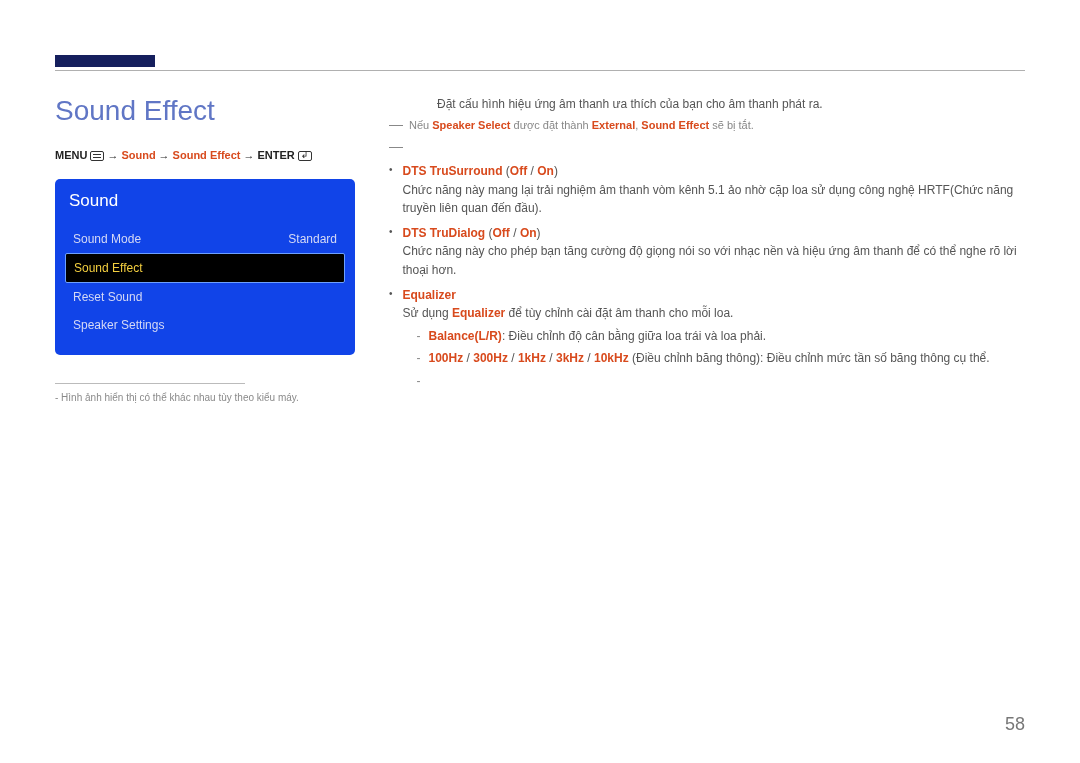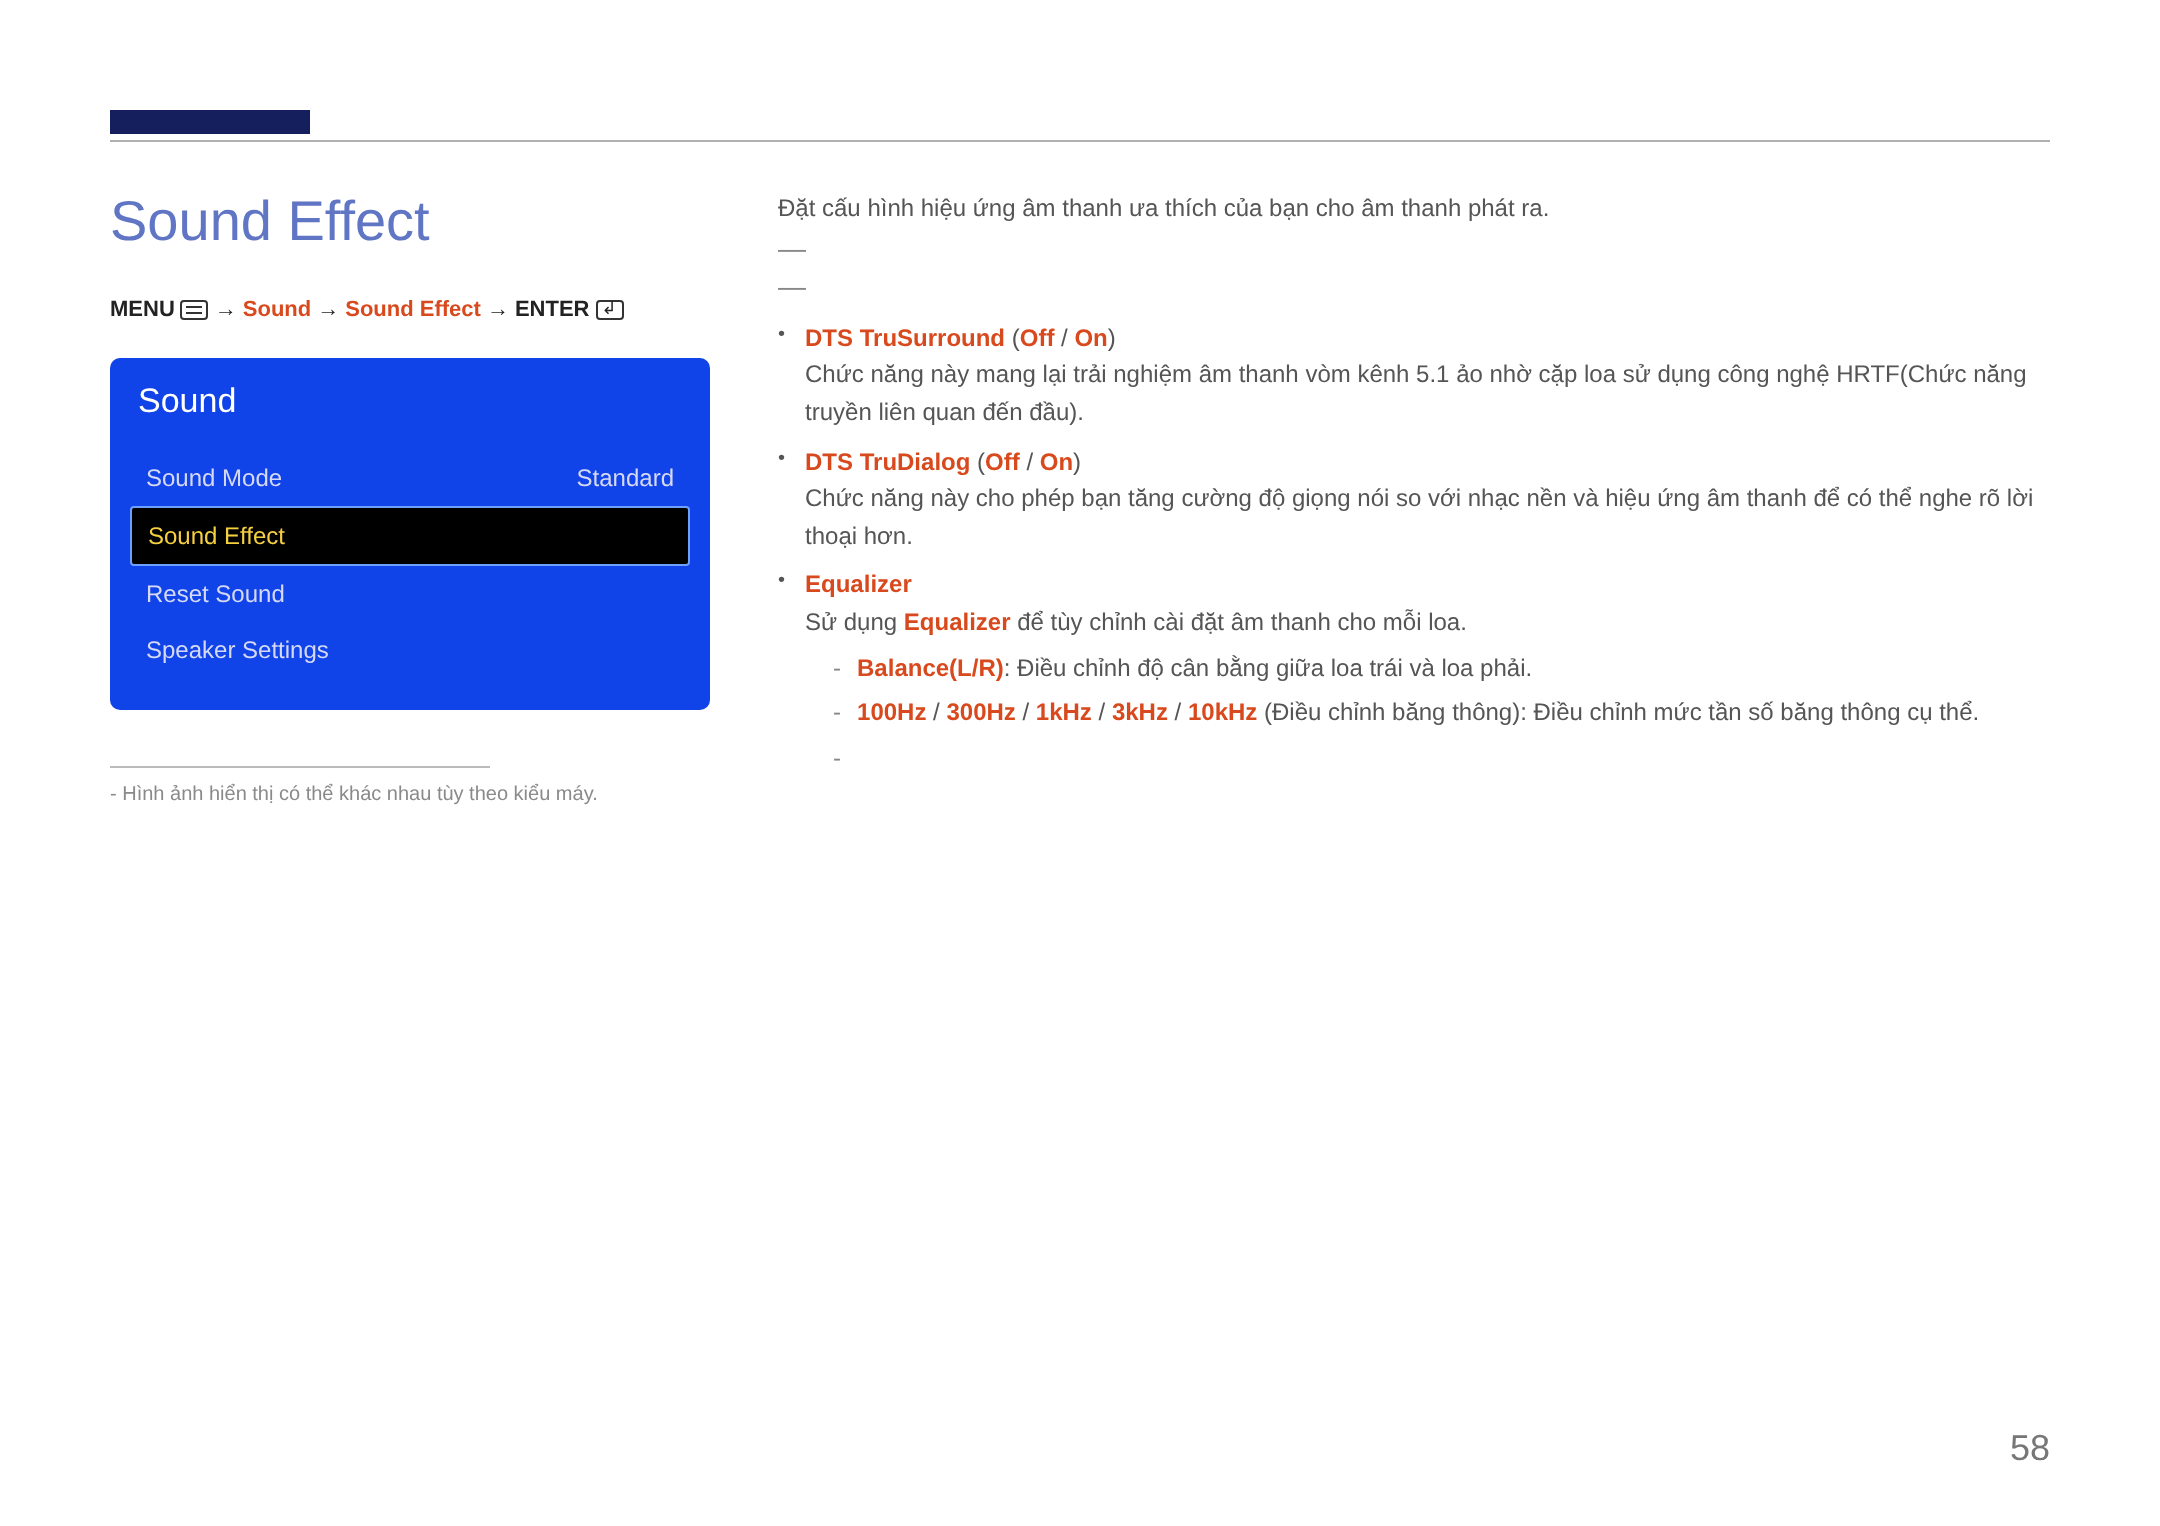--- a/index.html
+++ b/index.html
@@ -43,21 +43,21 @@
     color: #6076c5;
     font-weight: 400;
     font-size: 28px;
     margin-bottom: 22px;
   }
   .breadcrumb {
     font-size: 11px;
     color: #222;
     margin-bottom: 18px;
     display:flex;
-    align-items:center;
+    align-items:flex-end;
     gap:3px;
     flex-wrap:wrap;
   }
   .breadcrumb .bc-red { color: #d84a1d; font-weight:bold;}
   .breadcrumb .bc-bold { font-weight: bold; }
   .breadcrumb .bc-icon {
     display:inline-block; width:14px; height:10px; border:1px solid #333; border-radius:2px; position:relative; vertical-align:middle;
   }
   .breadcrumb .bc-icon.menu::before { content:""; position:absolute; left:2px; right:2px; top:2px; border-top:1px solid #333; }
   .breadcrumb .bc-icon.menu::after { content:""; position:absolute; left:2px; right:2px; bottom:2px; border-top:1px solid #333; }
@@ -84,21 +84,21 @@
   }
   .note-sep {
     border-top:1px solid #bbb;
     width:190px;
     margin:28px 0 8px 0;
   }
   .footnote {
     font-size:10px;
     color:#8a8a8a;
   }
-  .right-col p.intro { font-size:12px; color:#555; line-height:1.5; }
+  .right-col p.intro { font-size:12px; color:#555; line-height:1.5;margin-left:48px; }
   .dash-line {
     display:flex; gap:6px; align-items:flex-start;
     font-size:11px; color:#888; margin-top:4px; line-height:1.6;
   }
   .dash-line .dash { color:#888; font-size:14px; line-height:1.1;}
   .red { color:#d84a1d; font-weight:bold;}
   .bullets { margin-top:8px;}
   .bullet { display:flex; gap:10px; margin-top:6px; }
   .bullet-mark { color:#555; font-size:10px; padding-top:2px;}
   .bullet-body { flex:1; font-size:12px; color:#555; line-height:1.55; }
@@ -156,20 +156,23 @@
 
       <div class="note-sep"></div>
       <div class="footnote">- <span>Hình ảnh hiển thị có thể khác nhau tùy theo kiểu máy.</span></div>
     </div>
 
     <div class="right-col">
       <p class="intro">Đặt cấu hình hiệu ứng âm thanh ưa thích của bạn cho âm thanh phát ra.</p>
 
       <div class="dash-line">
         <span class="dash">―</span>
+        <span>
+          <span>Nếu </span><span class="red">Speaker Select</span><span> được đặt thành </span><span class="red">External</span><span>, </span><span class="red">Sound Effect</span><span> sẽ bị tắt.</span>
+        </span>
       </div>
       <div class="dash-line">
         <span class="dash">―</span>
       </div>
 
       <div class="bullets">
 
         <div class="bullet">
           <span class="bullet-mark">•</span>
           <div class="bullet-body">

